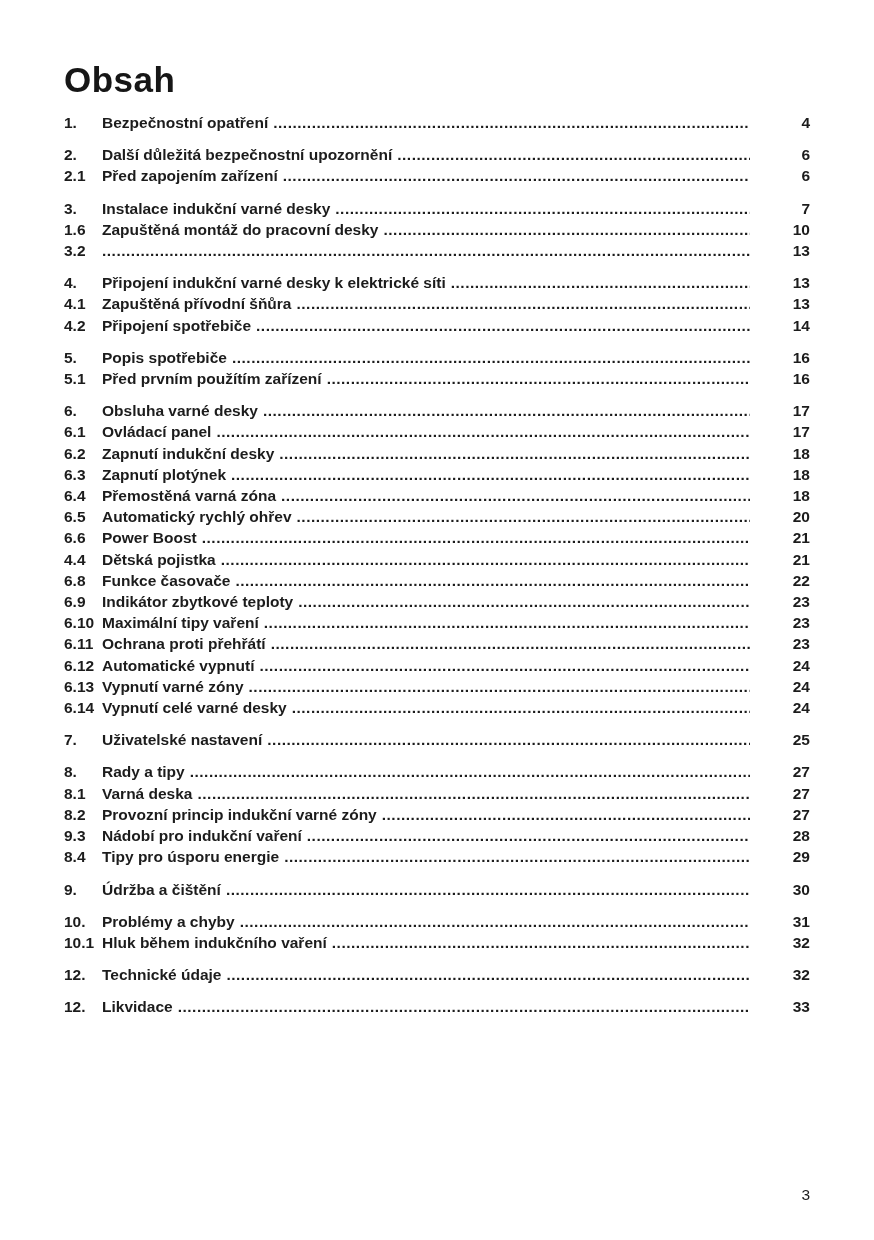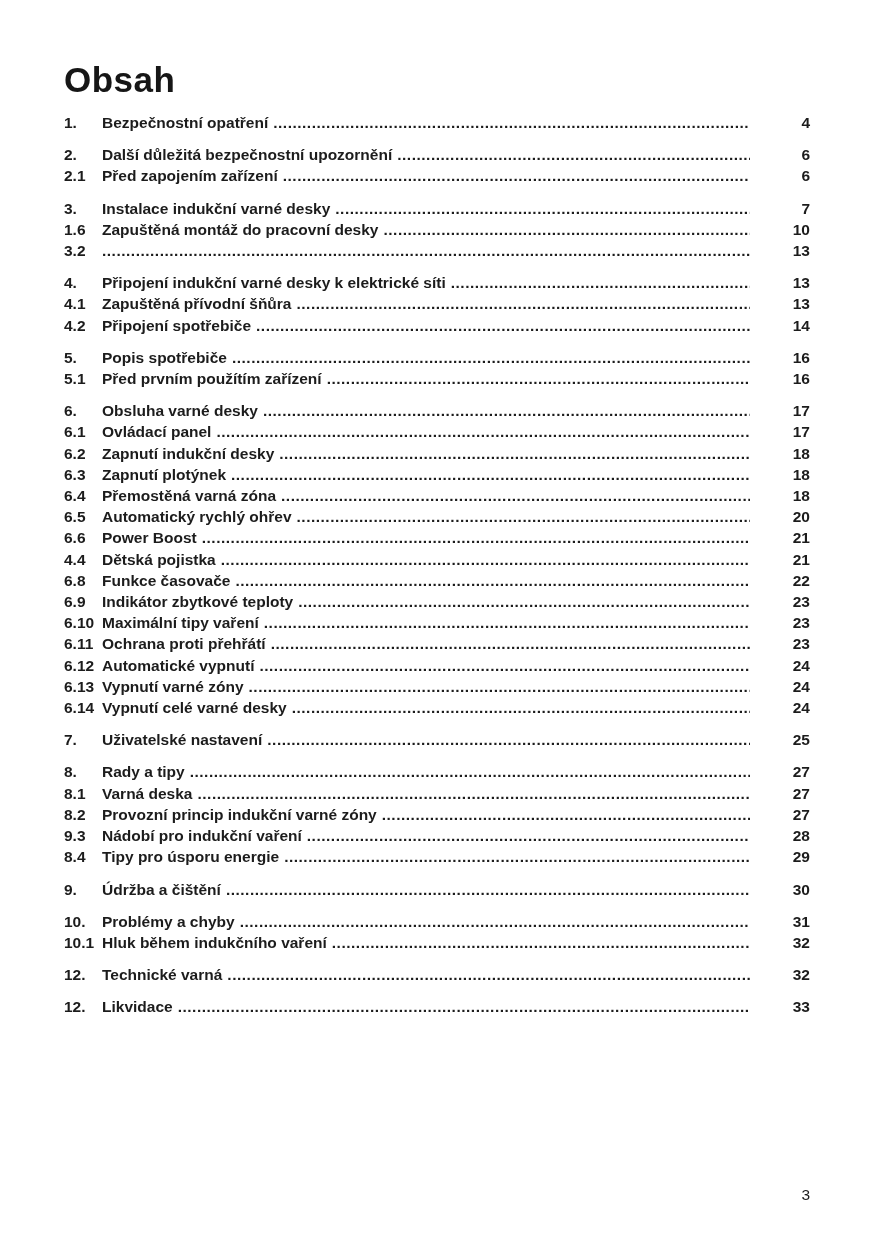--- a/index.html
+++ b/index.html
@@ -319,21 +319,21 @@
 
   <div class="toc-row sub">
     <span class="num">10.1</span>
     <span class="label">Hluk během indukčního vaření</span>
     <span class="leader">................................................................................................................................................................................................................................................</span>
     <span class="pagenum">32</span>
   </div>
 
   <div class="toc-row main">
     <span class="num">12.</span>
-    <span class="label">Technické varná</span>
+    <span class="label">Technické údaje</span>
     <span class="leader">................................................................................................................................................................................................................................................</span>
     <span class="pagenum">32</span>
   </div>
 
   <div class="toc-row main">
     <span class="num">12.</span>
     <span class="label">Likvidace</span>
     <span class="leader">................................................................................................................................................................................................................................................</span>
     <span class="pagenum">33</span>
   </div>

